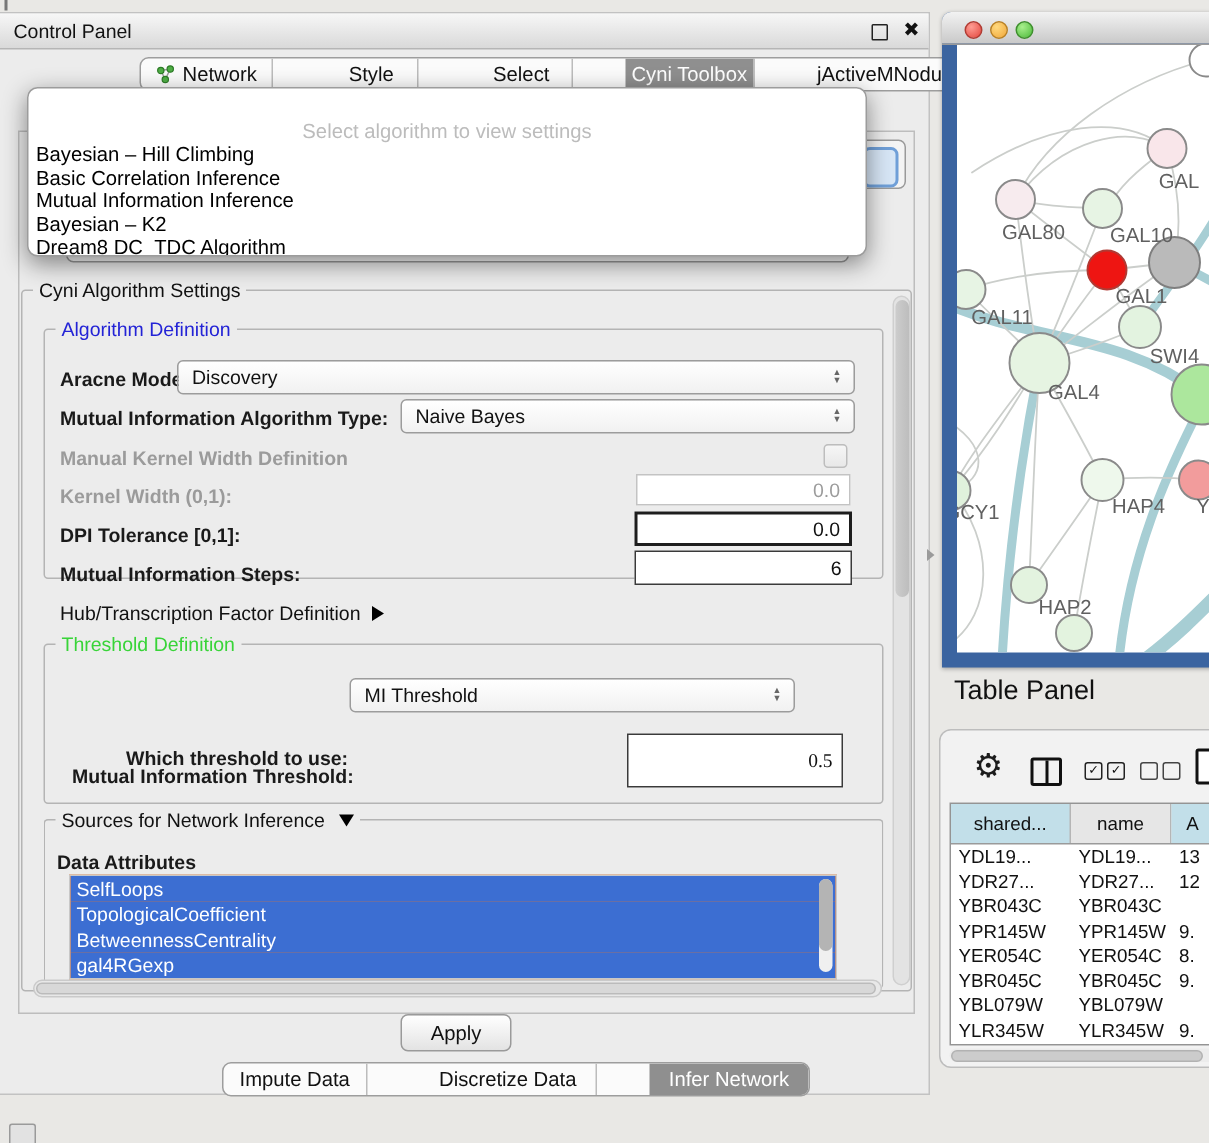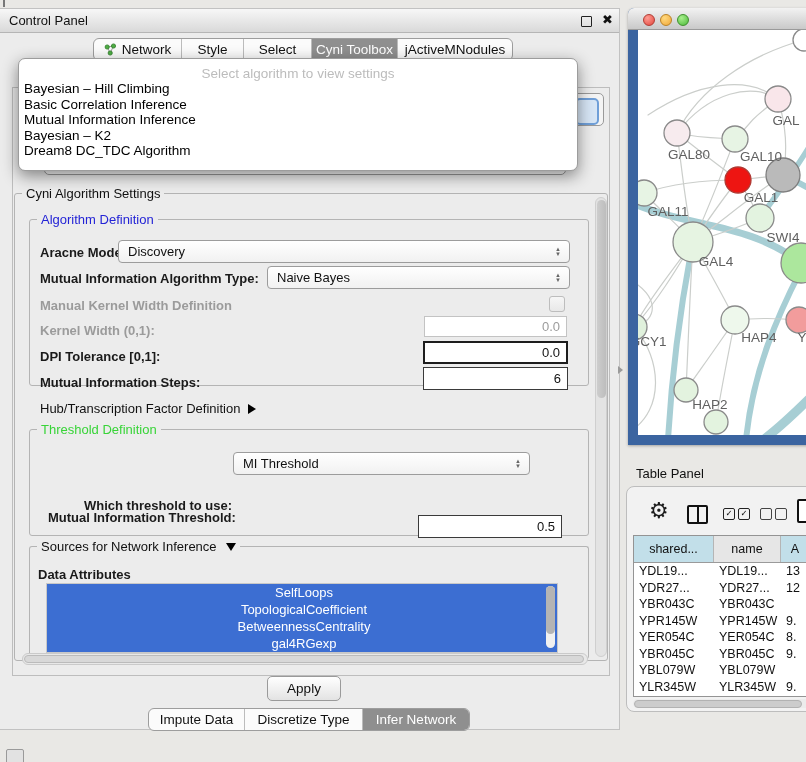--- a/index.html
+++ b/index.html
@@ -5,32 +5,32 @@
   html,body{margin:0;padding:0;}
   body{width:806px;height:762px;position:relative;overflow:hidden;background:#e9e8e5;
        font-family:"Liberation Sans","DejaVu Sans",sans-serif;-webkit-font-smoothing:antialiased;}
   
   #cpanel{position:absolute;left:0;top:8px;width:620px;height:722px;background:#ececec;border:1px solid #c2c2c2;border-left:none;box-sizing:border-box;}
   #cp-titlebar{position:absolute;left:0;top:0;width:100%;height:24px;background:linear-gradient(#f7f7f7,#d9d9d9);border-bottom:1px solid #b5b5b5;box-sizing:border-box;}
   #cp-title{position:absolute;left:9px;top:4px;font-size:13px;color:#111;}
   #cp-float{position:absolute;right:27px;top:7px;width:9px;height:9px;border:1.6px solid #222;border-radius:1px;}
   #cp-close{position:absolute;right:6px;top:3px;font-size:13px;font-weight:bold;color:#111;}
   
-  .seg{position:absolute;display:flex;border:1px solid #9d9d9d;border-radius:6px;overflow:hidden;background:#fbfbfb;height:23px;box-sizing:border-box;}
+  .seg{position:absolute;display:flex;border:1px solid #9d9d9d;border-radius:6px;overflow:hidden;background:#fbfbfb;height:23px;box-sizing:border-box;gap:35px;}
   .seg .s{display:flex;align-items:center;justify-content:center;font-size:13.5px;color:#111;border-right:1px solid #bcbcbc;box-sizing:border-box;gap:5px;}
   .seg .s:last-child{border-right:none;}
   .seg .s.on{background:#8f8f8f;color:#fff;}
   
   #content-frame{position:absolute;left:12px;top:78px;width:598px;height:589px;border:1px solid #bdbdbd;background:#ececec;box-sizing:border-box;}
   
   #combo-frag{position:absolute;left:558px;top:84px;width:46px;height:33px;border:1px solid #9a9a9a;border-radius:5px;background:#f4f4f4;box-sizing:border-box;}
   #combo-frag-stepper{position:absolute;right:4px;top:4px;width:20px;height:23px;border:2px solid #6f9fd8;border-radius:5px;background:#d7e6f6;}
   #combo-sliver{position:absolute;left:44px;top:140px;width:522px;height:26px;border:1px solid #9a9a9a;border-radius:5px;background:#fbfbfb;box-sizing:border-box;font-size:13px;color:#a9a9a9;padding-left:12px;line-height:26px;overflow:hidden;}
   
-  #popup{position:absolute;left:18px;top:49px;width:560px;height:113px;background:#fff;border:1px solid #9c9c9c;border-radius:7px;box-shadow:0 5px 16px rgba(0,0,0,.45);z-index:30;padding-top:7px;overflow:hidden;box-sizing:border-box;}
+  #popup{position:absolute;left:18px;top:49px;width:560px;height:113px;background:#fff;border:1px solid #9c9c9c;border-radius:7px;box-shadow:0 5px 16px rgba(0,0,0,.45);z-index:30;padding-top:21px;overflow:hidden;box-sizing:border-box;}
   .dd-head{text-align:center;color:#bcbcbc;font-size:13.5px;height:15px;line-height:15px;}
   .dd-item{font-size:13.5px;padding-left:5px;height:15.6px;line-height:15.6px;color:#000;white-space:nowrap;}
   .dd-sel{font-weight:bold;}
   
   .grp{position:absolute;border:1px solid #b4b4b4;border-radius:3px;box-sizing:border-box;}
   .grp-label{position:absolute;top:-8px;left:7px;background:#ececec;padding:0 4px;font-size:13px;color:#111;white-space:nowrap;}
   .lbl-blue{color:#2323d6;}
   .lbl-green{color:#38d438;}
   .flabel{position:absolute;font-size:13px;font-weight:bold;color:#1a1a1a;white-space:nowrap;}
   .flabel.dis{color:#9b9b9b;}
@@ -39,41 +39,41 @@
   .combo .stepper{width:16px;display:flex;flex-direction:column;align-items:center;justify-content:center;color:#666;font-size:6px;line-height:4.6px;padding-right:3px;}
   .field{position:absolute;background:#fff;font-size:13px;color:#111;display:flex;align-items:center;justify-content:flex-end;padding-right:6px;box-sizing:border-box;}
   .f-strong{border:2px solid #1d1d1d;}
   .f-mid{border:1.5px solid #3a3a3a;}
   .f-dis{border:1px solid #c3c3c3;color:#9c9c9c;}
   #manual-kernel-cb{position:absolute;left:549px;top:287px;width:14px;height:14px;border:1px solid #bdbdbd;border-radius:3px;background:linear-gradient(#f6f6f6,#e8e8e8);}
   .expander{position:absolute;font-size:13px;color:#111;display:flex;align-items:center;gap:8px;}
   .tri-right{width:0;height:0;border-left:8px solid #000;border-top:5.5px solid transparent;border-bottom:5.5px solid transparent;}
   .tri-down{width:0;height:0;border-top:8px solid #000;border-left:5.5px solid transparent;border-right:5.5px solid transparent;display:inline-block;margin-left:6px;}
   
-  #attr-list{position:absolute;left:46px;top:574px;width:512px;height:70px;background:#f97316;border:1px solid #c8c8c8;overflow:hidden;box-sizing:border-box;text-align:center;}
+  #attr-list{position:absolute;left:46px;top:574px;width:512px;height:70px;background:#f97316;border:1px solid #c8c8c8;overflow:hidden;box-sizing:border-box;}
   .attr-item{height:17px;line-height:17px;font-size:13px;padding-left:4px;color:#111;}
   .attr-sel{background:#3c6ed2;color:#fff;}
   #attr-vscroll{position:absolute;right:2px;top:2px;width:9px;height:62px;background:#f0f0f0;border-radius:5px;}
   #attr-vthumb{position:absolute;left:0;top:0;width:9px;height:48px;background:#b4b4b4;border-radius:5px;}
   #settings-vscroll{position:absolute;left:595px;top:188px;width:12px;height:460px;background:#e3e3e3;border-radius:6px;border:1px solid #cfcfcf;box-sizing:border-box;}
   #settings-vthumb{position:absolute;left:0.5px;top:2px;width:9px;height:198px;background:linear-gradient(90deg,#cdcdcd,#bdbdbd);border-radius:5px;}
   #hscroll{position:absolute;left:22px;top:644px;width:566px;height:12px;background:#e8e8e8;border-radius:6px;border:1px solid #cacaca;box-sizing:border-box;}
   #hthumb{position:absolute;left:1px;top:1px;width:560px;height:8px;background:#d8d8d8;border:1px solid #bbb;border-radius:5px;box-sizing:border-box;}
   #apply-btn{position:absolute;left:267px;top:667px;width:72px;height:23px;background:linear-gradient(#ffffff,#e3e3e3);border:1px solid #9a9a9a;border-radius:5px;font-size:13.5px;color:#111;display:flex;align-items:center;justify-content:center;}
   
   #netwin{position:absolute;left:628px;top:8px;width:184px;height:437px;border-radius:6px 6px 0 0;overflow:hidden;background:#3b64a0;box-shadow:0 1px 3px rgba(0,0,0,.3);}
   #net-titlebar{position:absolute;left:0;top:0;width:100%;height:22px;background:linear-gradient(#f2f2f2,#c9c9c9);border-bottom:1px solid #9a9a9a;box-sizing:border-box;}
   .tl{position:absolute;top:6px;width:12px;height:12px;border-radius:50%;box-sizing:border-box;}
   #tl-close{left:15px;background:radial-gradient(circle at 35% 30%,#ff9d94,#e2463d);border:1px solid #b03c34;}
   #tl-min{left:32px;background:radial-gradient(circle at 35% 30%,#ffd97e,#f0a73a);border:1px solid #ba8225;}
   #tl-zoom{left:49px;background:radial-gradient(circle at 35% 30%,#a8ef8d,#4cb93a);border:1px solid #3f8f2e;}
   #net-canvas{position:absolute;left:10px;top:22px;width:174px;height:405px;background:#fff;overflow:hidden;}
   .nodelabel{font-family:"Liberation Sans","DejaVu Sans",sans-serif;font-size:13.5px;fill:#606060;}
   
-  #tp-title{position:absolute;left:636px;top:466px;font-size:13px;color:#111;}
+  #tp-title{position:absolute;left:636px;top:450px;font-size:18px;color:#111;}
   #tp-card{position:absolute;left:626px;top:486px;width:190px;height:226px;background:#f2f2f2;border:1px solid #bdbdbd;border-radius:8px;box-sizing:border-box;overflow:hidden;}
   .tbicon{position:absolute;top:18px;}
   #gear-icon{left:22px;top:11px;font-size:22px;color:#1c1c1c;}
   #cols-icon{left:60px;width:17px;height:15px;border:2px solid #111;border-radius:2px;}
   #cols-icon::after{content:"";position:absolute;left:7.5px;top:0;width:2px;height:15px;background:#111;}
   .cb-pair{display:flex;gap:3px;}
   #checked-pair{left:96px;top:21px;}
   #unchecked-pair{left:133px;top:21px;}
   .cbx{width:10px;height:10px;border:1.5px solid #222;border-radius:2px;font-size:8.5px;line-height:9px;text-align:center;color:#111;box-sizing:content-box;}
   .cbx.empty{border-color:#444;}
@@ -217,21 +217,21 @@
   <span class="flabel" style="left:84px;top:449px;margin-top:40px;">Which threshold to use:</span>
   <div class="combo" style="left:233px;top:443px;width:297px;height:23px;">
     <span class="val">MI Threshold</span>
     <span class="stepper">
         <span>▲</span>
         <span>▼</span>
       </span>
   </div>
 
   <span class="flabel" style="left:48px;top:501px;">Mutual Information Threshold:</span>
-  <div class="field f-mid" style="left:418px;top:506px;width:144px;height:23px;">
+  <div class="field f-mid" style="left:418px;top:480px;width:144px;height:36px;font-family:Liberation Serif, serif;">
     <span>0.5</span>
   </div>
 
   <div class="grp" style="left:29px;top:537px;width:560px;height:113px;border-bottom:none;">
     <span class="grp-label">
       <span>Sources for Network Inference</span>
       <span class="tri-down"></span>
     </span>
   </div>
   <span class="flabel" style="left:38px;top:558px;">Data Attributes</span>
@@ -253,21 +253,21 @@
 
   <div id="apply-btn">
     <span>Apply</span>
   </div>
 
   <div class="seg" style="left:148px;top:699px;">
     <div class="s" style="width:96px;">
       <span>Impute Data</span>
     </div>
     <div class="s" style="width:118px;">
-      <span>Discretize Type</span>
+      <span>Discretize Data</span>
     </div>
     <div class="s on" style="width:106px;">
       <span>Infer Network</span>
     </div>
   </div>
 </div>
 
 <div id="splitter-arrow"></div>
 
 <div id="netwin">

